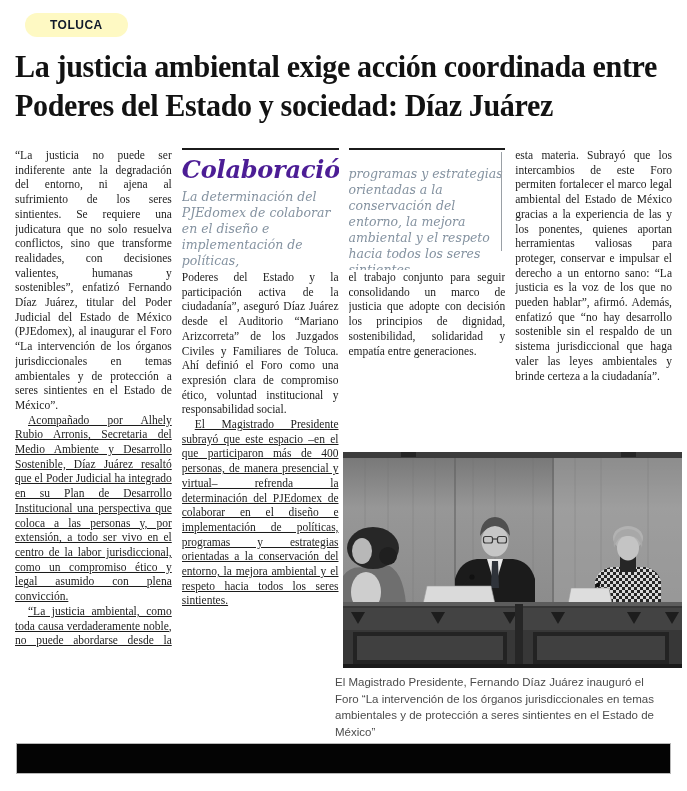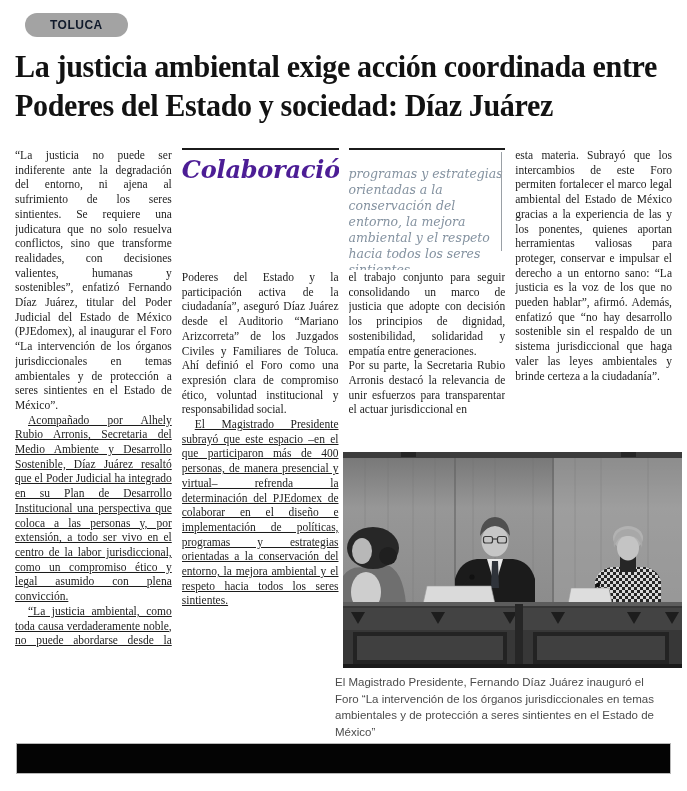--- a/index.html
+++ b/index.html
@@ -1,20 +1,20 @@
 <!DOCTYPE html>
 <html lang="es"><head>
 <meta charset="utf-8">
 <style>
   html,body{margin:0;padding:0;background:#ffffff;}
   body{width:687px;height:791px;position:relative;font-family:"Liberation Serif",serif;color:#1c1c1c;overflow:hidden;}
 
   .tag{
     position:absolute;left:25px;top:13px;
-    background:#a3a3a3;color:#101a2b;
+    background:#fef9c3;color:#101a2b;
     font-family:"Liberation Sans",sans-serif;font-weight:bold;
     font-size:12px;letter-spacing:.5px;
     padding:5px 25px;border-radius:14px;
   }
 
   .headline{
     position:absolute;left:15px;top:47px;width:700px;margin:0;
     font-family:"Liberation Serif",serif;font-weight:700;
     font-size:32px;line-height:39px;color:#121212;letter-spacing:-.4px;
     transform:scaleX(.94);transform-origin:left top;
@@ -72,31 +72,31 @@
 
   <div class="col">
     <p>“La justicia no puede ser indiferente ante la degradación del entorno, ni ajena al sufrimiento de los seres sintientes. Se requiere una judicatura que no solo resuelva conflictos, sino que transforme realidades, con decisiones valientes, humanas y sostenibles”, enfatizó Fernando Díaz Juárez, titular del Poder Judicial del Estado de México (PJEdomex), al inaugurar el Foro “La intervención de los órganos jurisdiccionales en temas ambientales y de protección a seres sintientes en el Estado de México”.</p>
     <p class="indent">Acompañado por Alhely Rubio Arronis, Secretaria del Medio Ambiente y Desarrollo Sostenible, Díaz Juárez resaltó que el Poder Judicial ha integrado en su Plan de Desarrollo Institucional una perspectiva que coloca a las personas y, por extensión, a todo ser vivo en el centro de la labor jurisdiccional, como un compromiso ético y legal asumido con plena convicción.</p>
     <p class="indent">“La justicia ambiental, como toda causa verdaderamente noble, no puede abordarse desde la fragmentación; exige acción coordinada entre los</p>
   </div>
 
   <div class="col">
     <div class="pq pq-left">
       <h2>Colaboración</h2>
+      <p class="deck">La determinación del PJEdomex de colaborar en el diseño e implementación de políticas,</p>
     </div>
     <p>Poderes del Estado y la participación activa de la ciudadanía”, aseguró Díaz Juárez desde el Auditorio “Mariano Arizcorreta” de los Juzgados Civiles y Familiares de Toluca. Ahí definió el Foro como una expresión clara de compromiso ético, voluntad institucional y responsabilidad social.</p>
     <p class="indent">El Magistrado Presidente subrayó que este espacio –en el que participaron más de 400 personas, de manera presencial y virtual– refrenda la determinación del PJEdomex de colaborar en el diseño e implementación de políticas, programas y estrategias orientadas a la conservación del entorno, la mejora ambiental y el respeto hacia todos los seres sintientes.</p>
   </div>
 
   <div class="col">
     <div class="pq pq-right">
       <p class="deck">programas y estrategias orientadas a la conservación del entorno, la mejora ambiental y el respeto hacia todos los seres sintientes.</p>
     </div>
     <p>el trabajo conjunto para seguir consolidando un marco de justicia que adopte con decisión los principios de dignidad, sostenibilidad, solidaridad y empatía entre generaciones.</p>
-    <p>Por su parte, la Secretaria Rubio Arronis destacó la relevancia de unir esfuerzos para transparentar el actuar jurisdiccional en</p>
   </div>
 
   <div class="col">
     <p>esta materia. Subrayó que los intercambios de este Foro permiten fortalecer el marco legal ambiental del Estado de México gracias a la experiencia de las y los ponentes, quienes aportan herramientas valiosas para proteger, conservar e impulsar el derecho a un entorno sano: “La justicia es la voz de los que no pueden hablar”, afirmó. Además, enfatizó que “no hay desarrollo sostenible sin el respaldo de un sistema jurisdiccional que haga valer las leyes ambientales y brinde certeza a la ciudadanía”.</p>
   </div>
 
 </div>
 
 <figure class="photo">
   <svg width="339" height="216" viewBox="0 0 339 216" xmlns="http://www.w3.org/2000/svg">

